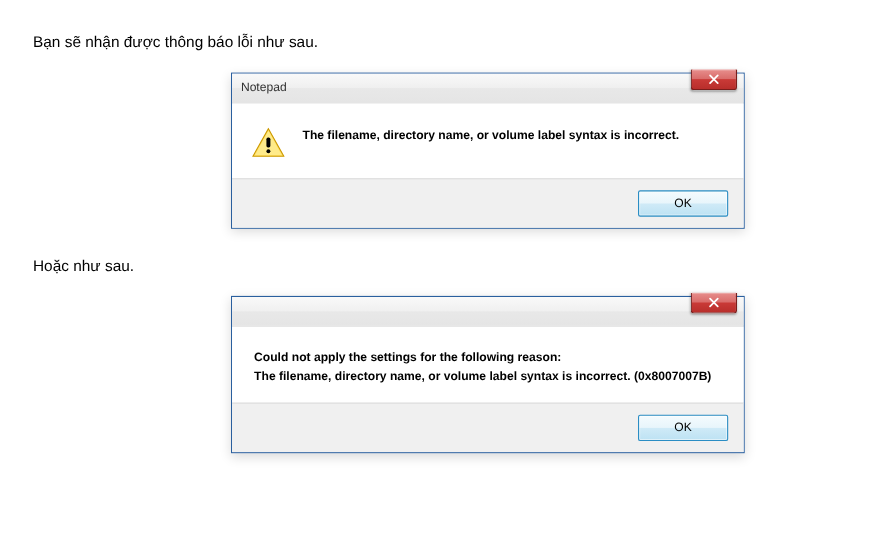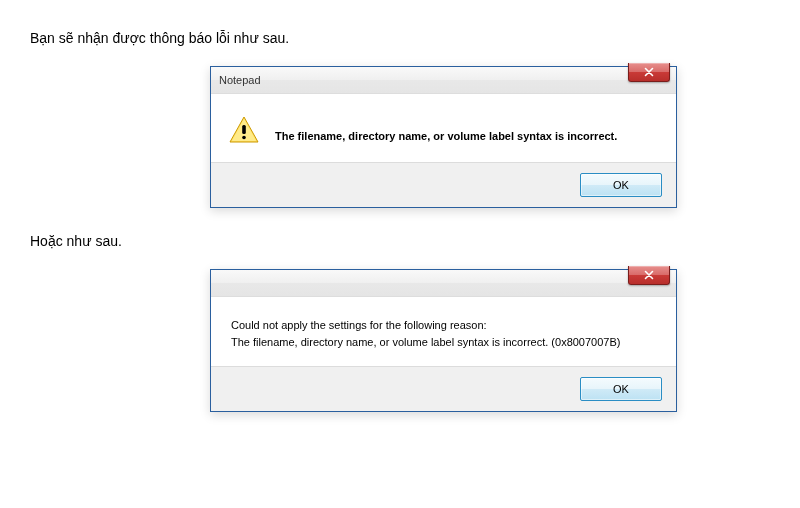--- a/index.html
+++ b/index.html
@@ -55,40 +55,40 @@
       justify-content: center;
       box-shadow: inset 0 1px 0 rgba(255,255,255,0.3), 0 1px 2px rgba(0,0,0,0.3);
       cursor: pointer;
     }
     .close-x {
       display: block;
     }
     .dialog-body {
       padding: 22px 18px 18px 18px;
       display: flex;
-      align-items: flex-end;
+      align-items: flex-start;
       gap: 16px;
       background: #ffffff;
     }
     .dialog-body.no-icon {
       display: block;
       padding: 20px 20px 16px 20px;
     }
     .warn-icon {
       flex-shrink: 0;
     }
     .msg-text {
       font-size: 11px;
       font-weight: bold;
       color: #000;
       line-height: 1.4;
     }
     .msg-text-block {
       font-size: 11px;
-      font-weight: normal;
+      font-weight: bold;
       color: #000;
       line-height: 1.5;
     }
     .dialog-footer {
       background: #f0f0f0;
       border-top: 1px solid #dcdcdc;
       padding: 10px 14px;
       display: flex;
       justify-content: flex-end;
     }

